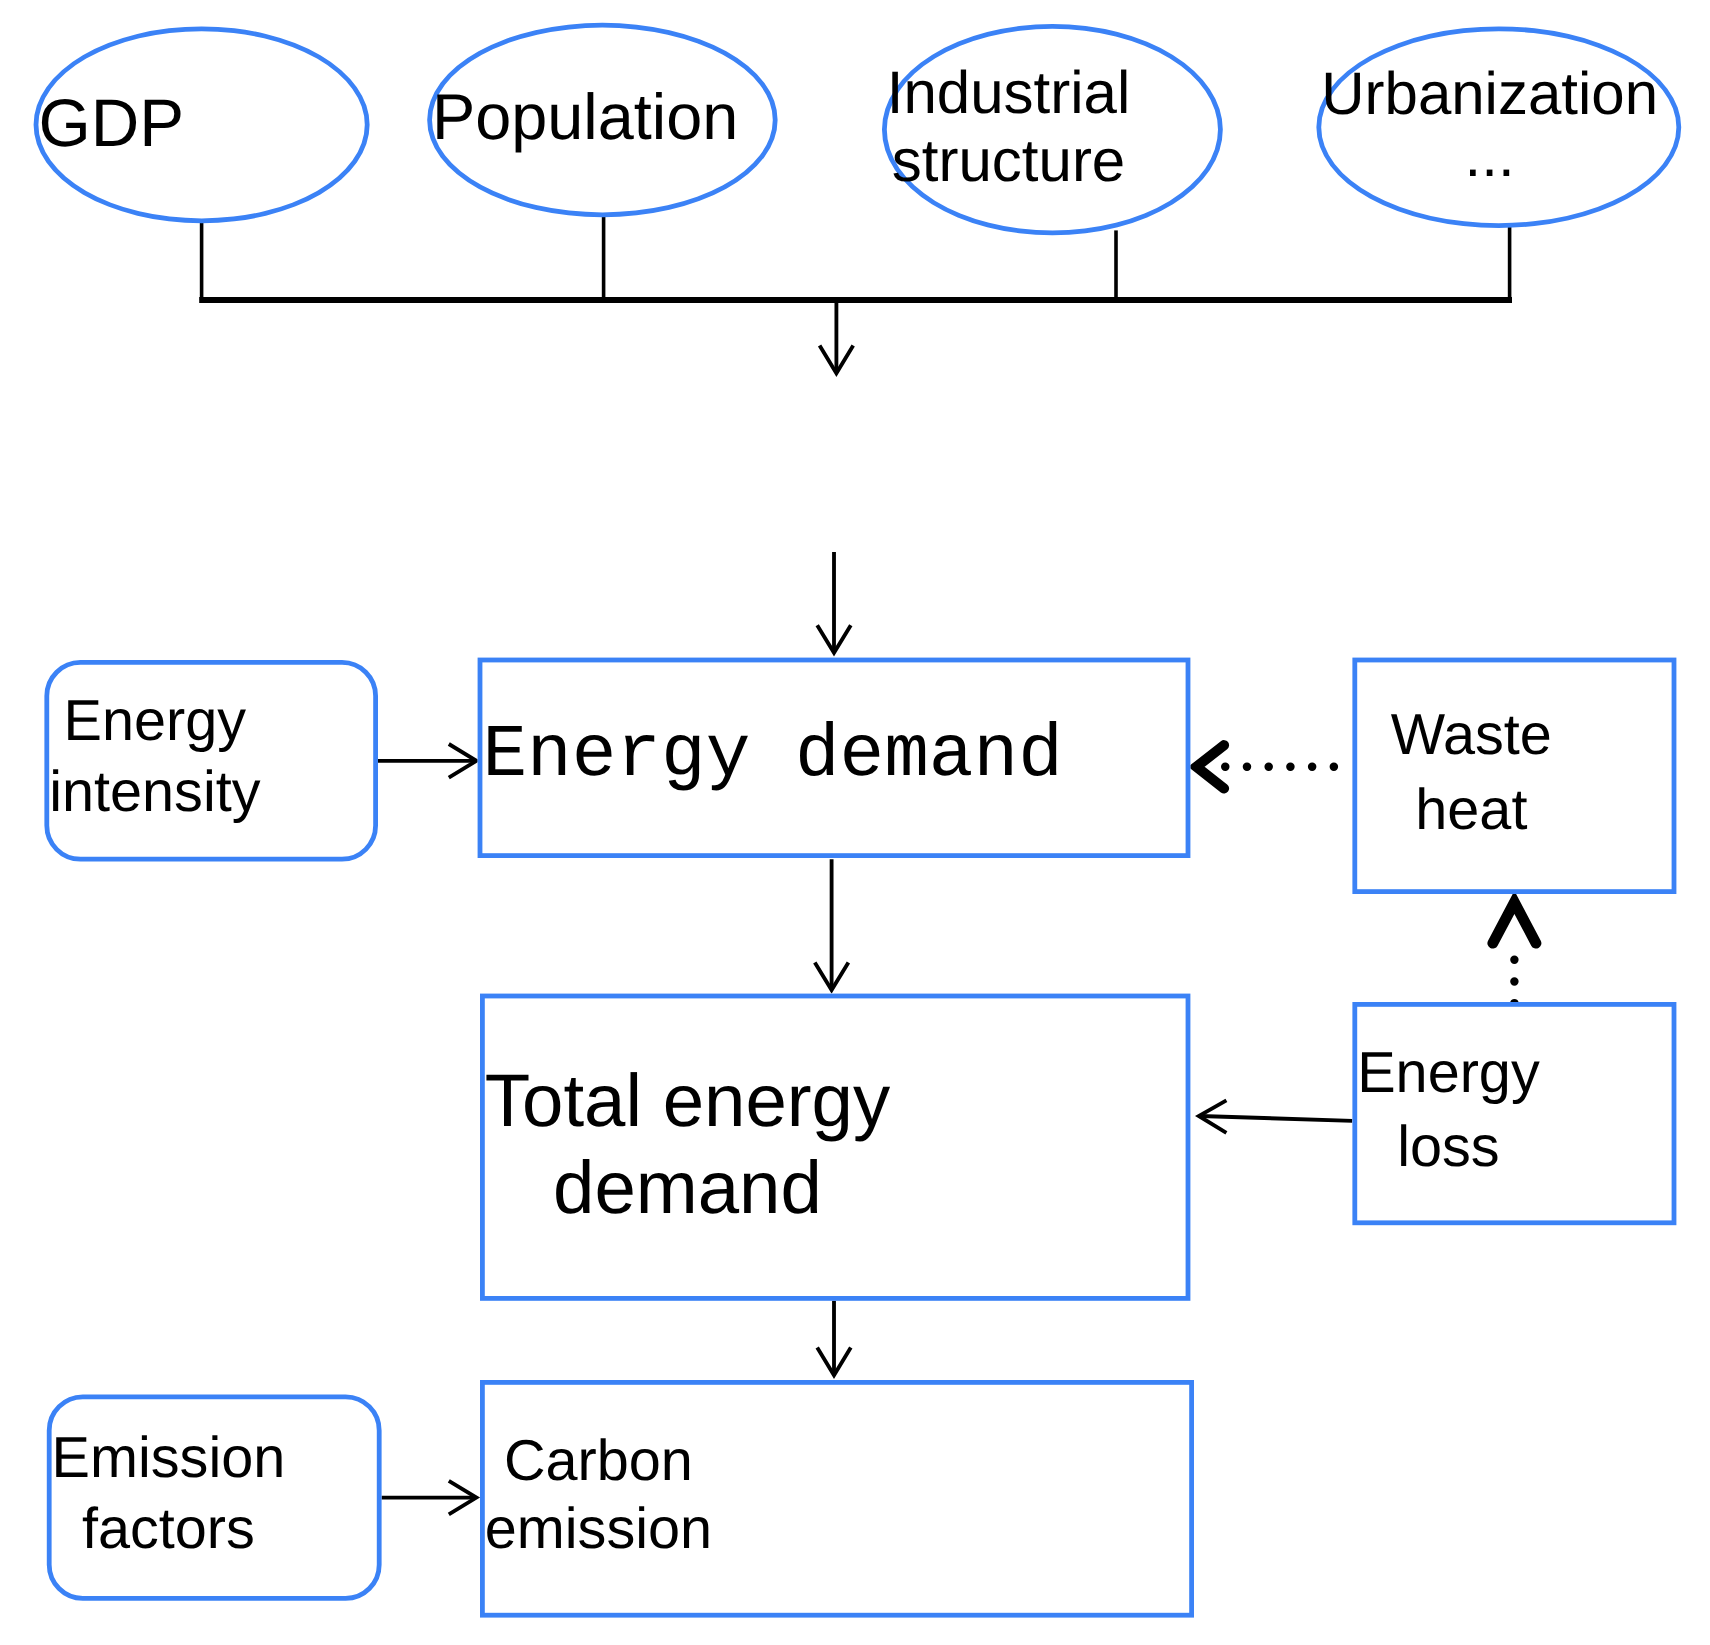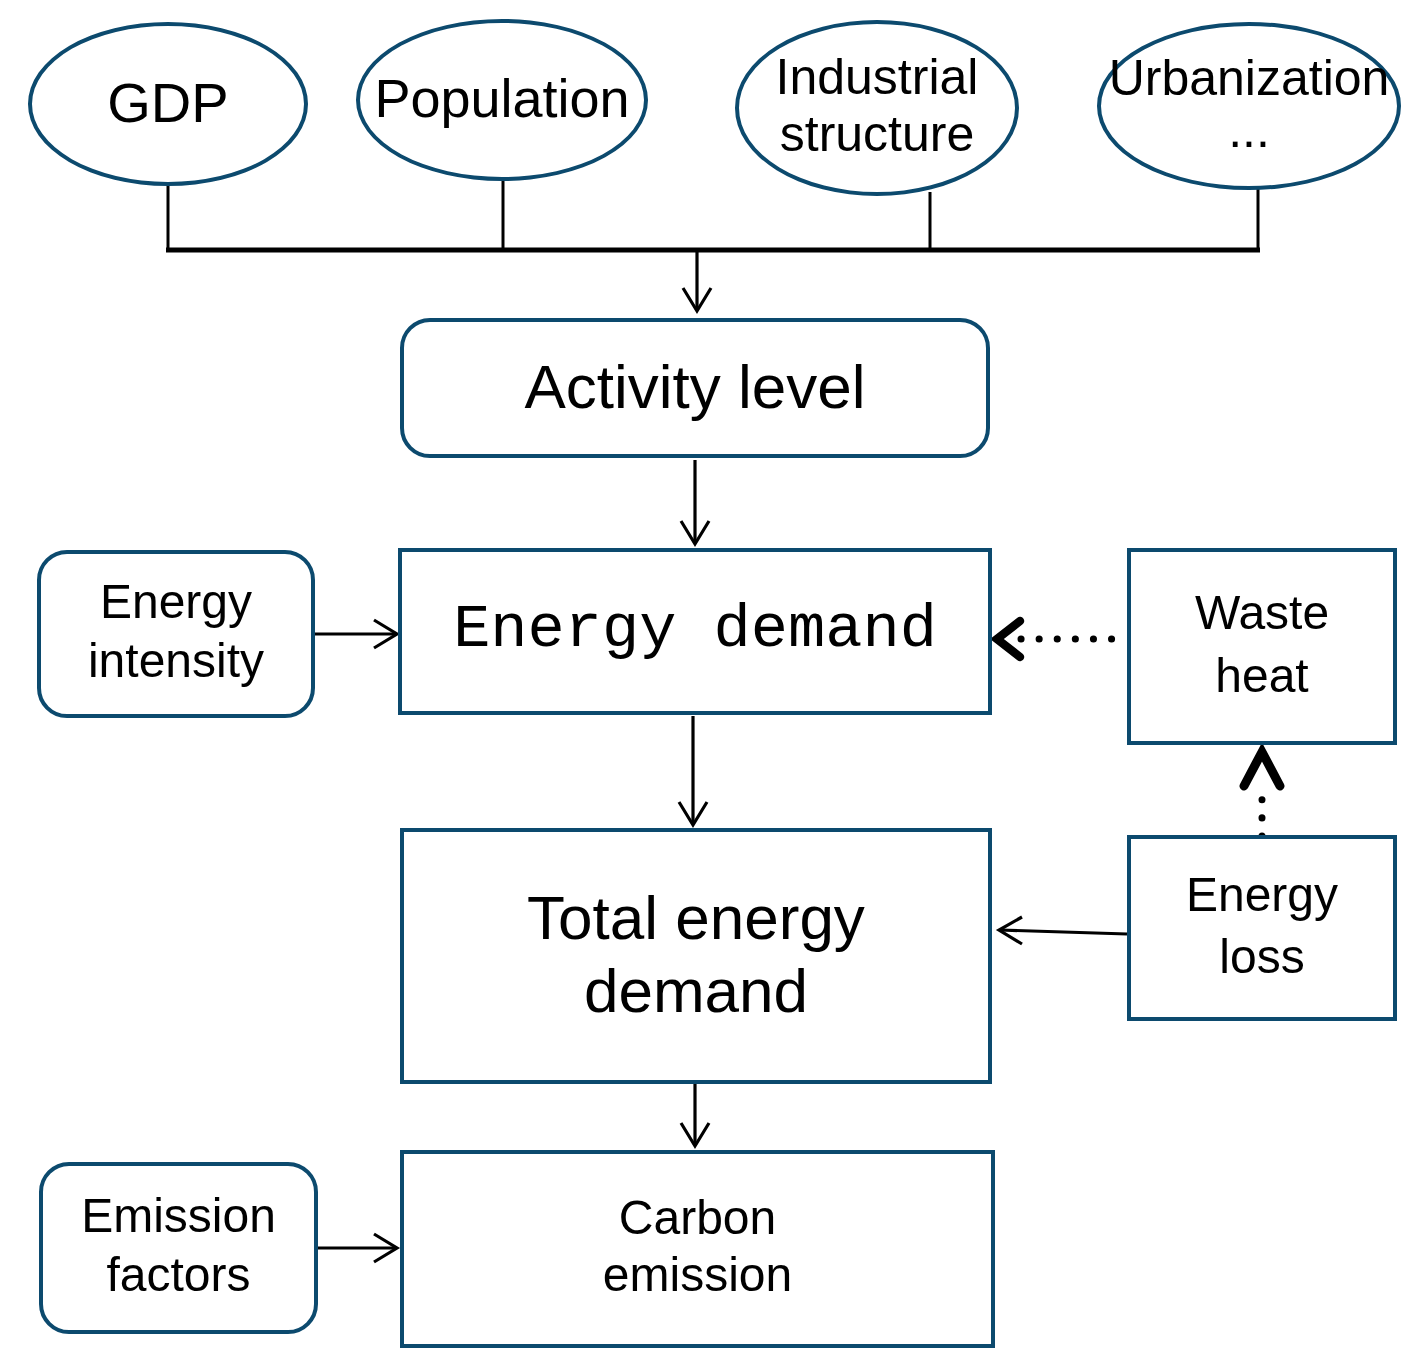--- a/index.html
+++ b/index.html
@@ -18,25 +18,24 @@
   .connector-layer {
     position: absolute;
     left: 0;
     top: 0;
     width: 1425px;
     height: 1371px;
   }
   .node {
     position: absolute;
     box-sizing: border-box;
-    border: 4px solid #0c4a6e;
+    border: 4px solid #3b82f6;
     background: #ffffff;
     display: flex;
     align-items: center;
-    justify-content: center;
     text-align: center;
     color: #000000;
   }
   .node .label {
     white-space: pre-line;
     display: block;
     padding-bottom: 4px;
   }
   .ellipse { border-radius: 50%; }
   .rounded { border-radius: 30px; }
@@ -113,23 +112,20 @@
   <div class="node ellipse" style="left:735px; top:20px; width:284px; height:176px; font-size:50px; line-height:1.15;">
     <span class="label">Industrial
 structure</span>
   </div>
 
   <div class="node ellipse" style="left:1097px; top:22px; width:304px; height:168px; font-size:50px; line-height:1.05;">
     <span class="label">Urbanization
 ...</span>
   </div>
 
-  <div class="node rounded" style="left:400px; top:318px; width:590px; height:140px; font-size:62px;">
-    <span class="label">Activity level</span>
-  </div>
 
   <div class="node rect" style="left:398px; top:548px; width:594px; height:167px; font-size:62px;font-family:Liberation Mono, monospace;">
     <span class="label">Energy demand</span>
   </div>
 
   <div class="node rect" style="left:400px; top:828px; width:592px; height:256px; font-size:62px; line-height:1.18;">
     <span class="label">Total energy
 demand</span>
   </div>
 
@@ -141,21 +137,21 @@
   <div class="node rounded" style="left:37px; top:550px; width:278px; height:168px; font-size:48px; line-height:1.22;">
     <span class="label">Energy
 intensity</span>
   </div>
 
   <div class="node rounded" style="left:39px; top:1162px; width:279px; height:172px; font-size:48px; line-height:1.22;">
     <span class="label">Emission
 factors</span>
   </div>
 
-  <div class="node rect" style="left:1127px; top:548px; width:270px; height:197px; font-size:48px; line-height:1.3;">
+  <div class="node rect" style="left:1127px; top:548px; width:270px; height:197px; font-size:48px; line-height:1.3;padding-left:28px;">
     <span class="label">Waste
 heat</span>
   </div>
 
   <div class="node rect" style="left:1127px; top:835px; width:270px; height:186px; font-size:48px; line-height:1.3;">
     <span class="label">Energy
 loss</span>
   </div>
 
 </div>

